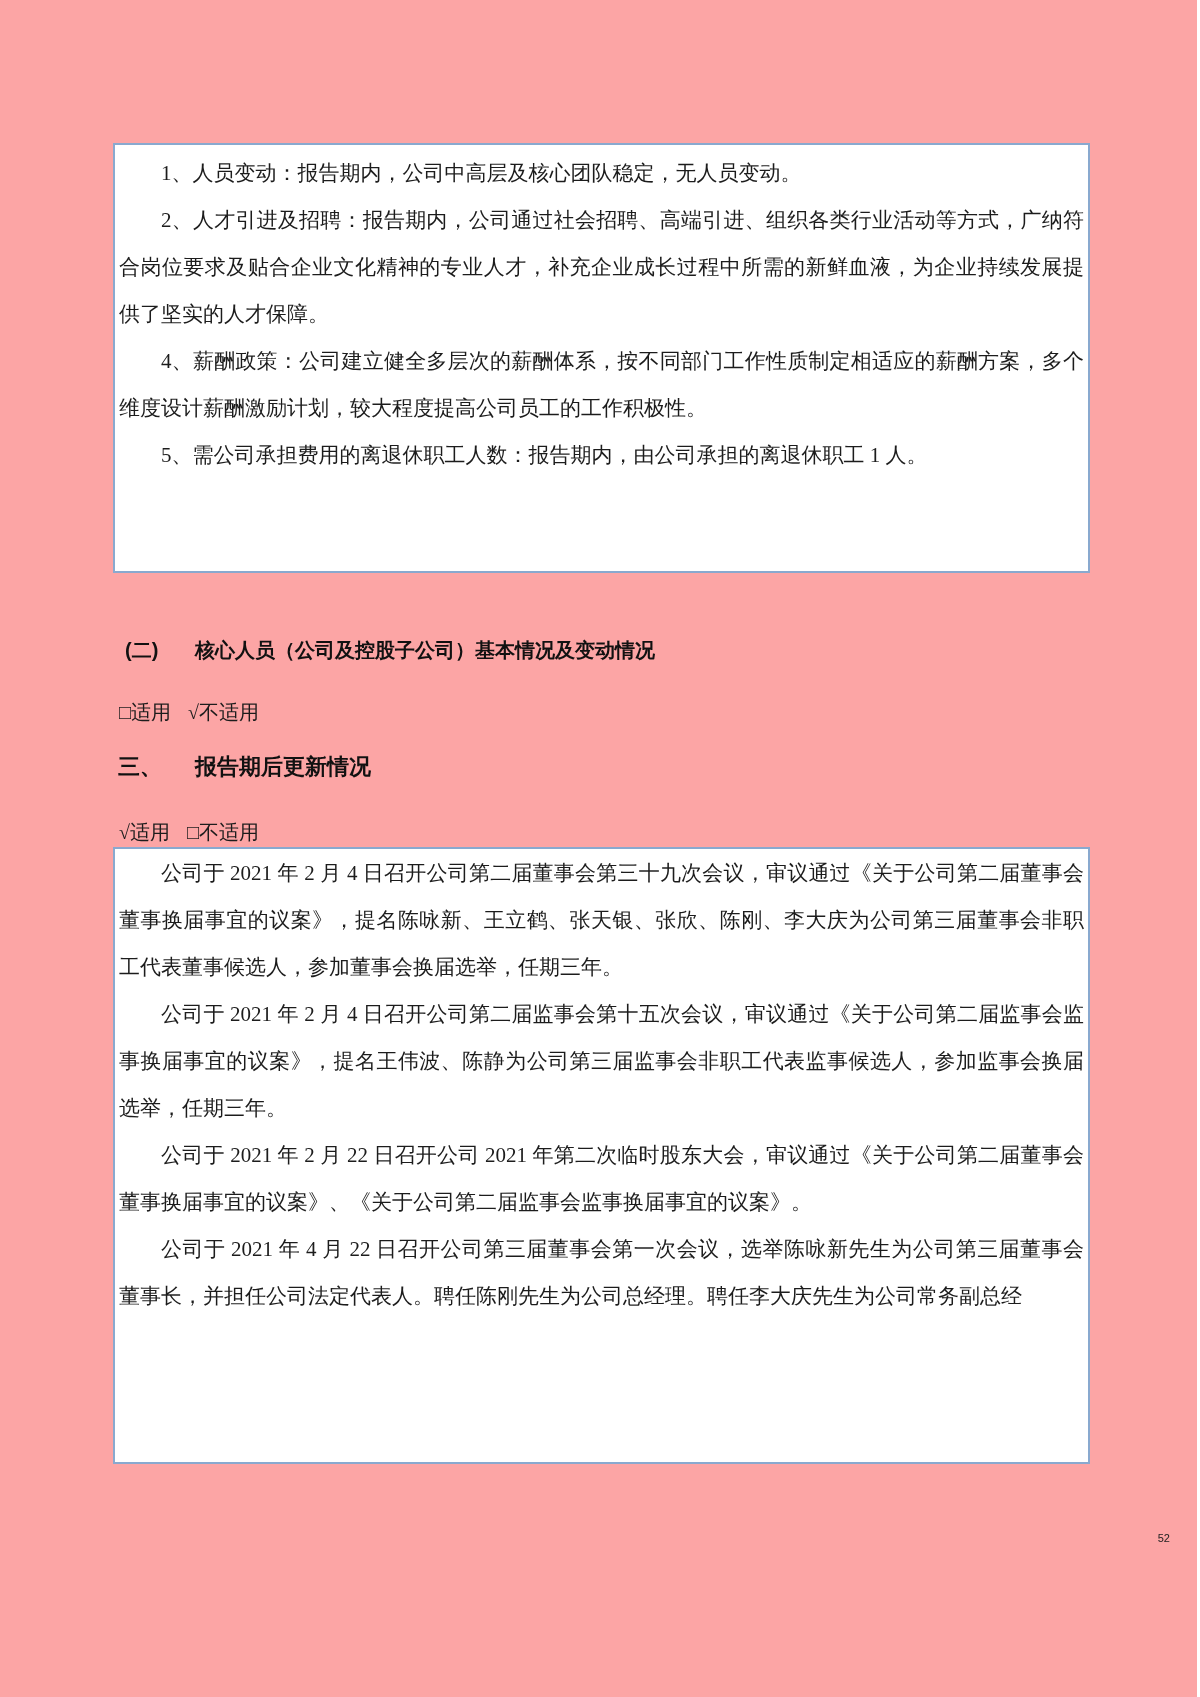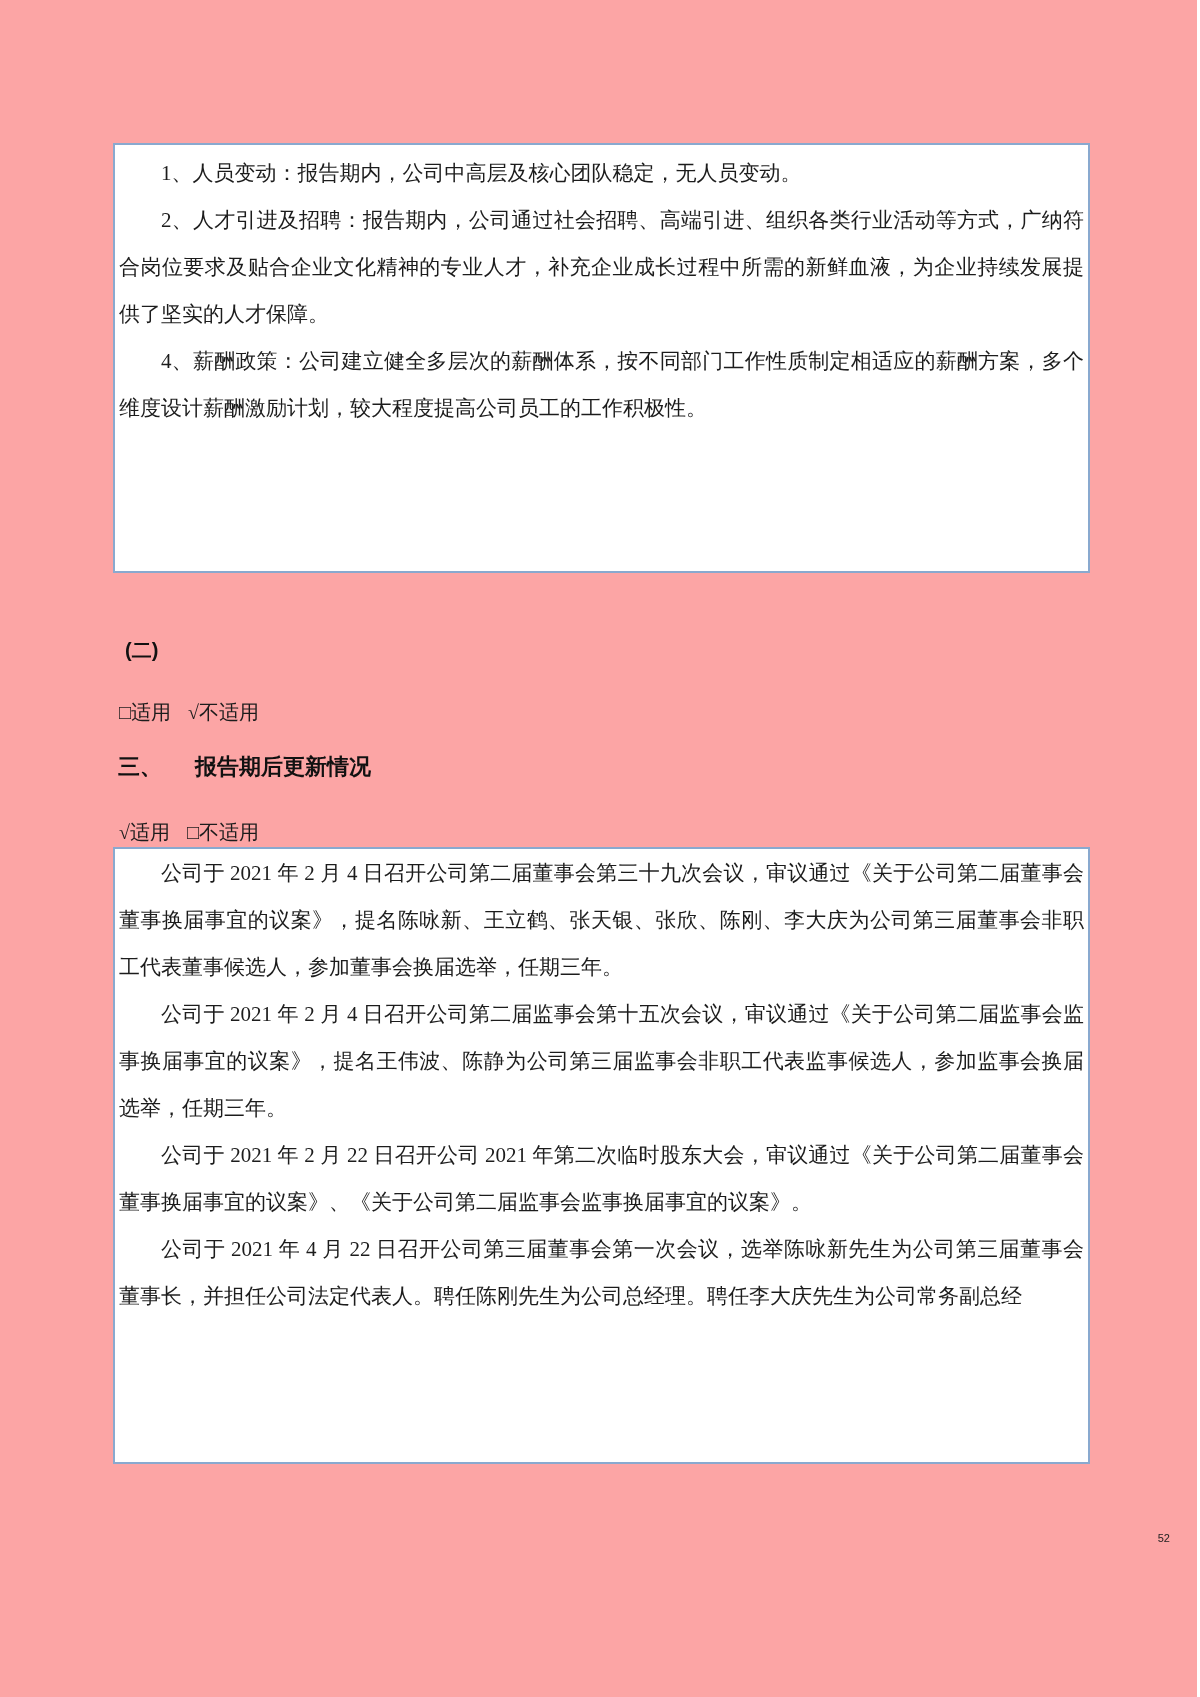--- a/index.html
+++ b/index.html
@@ -80,24 +80,26 @@
 </style>
 </head>
 <body>
 
 <div id="page">
 
   <section class="text-box" id="box1">
     <p>1、人员变动：报告期内，公司中高层及核心团队稳定，无人员变动。</p>
     <p>2、人才引进及招聘：报告期内，公司通过社会招聘、高端引进、组织各类行业活动等方式，广纳符合岗位要求及贴合企业文化精神的专业人才，补充企业成长过程中所需的新鲜血液，为企业持续发展提供了坚实的人才保障。</p>
     <p>4、薪酬政策：公司建立健全多层次的薪酬体系，按不同部门工作性质制定相适应的薪酬方案，多个维度设计薪酬激励计划，较大程度提高公司员工的工作积极性。</p>
+    <p>5、需公司承担费用的离退休职工人数：报告期内，由公司承担的离退休职工 1 人。</p>
   </section>
 
   <div class="heading" id="heading-core">
     <span class="num">(二)</span>
+    <span class="title">核心人员（公司及控股子公司）基本情况及变动情况</span>
   </div>
 
   <div class="applicability" id="applicability-core">
     <span class="token">□适用</span>
     <span class="token">√不适用</span>
   </div>
 
   <div class="heading" id="heading-post">
     <span class="num">三、</span>
     <span class="title">报告期后更新情况</span>

